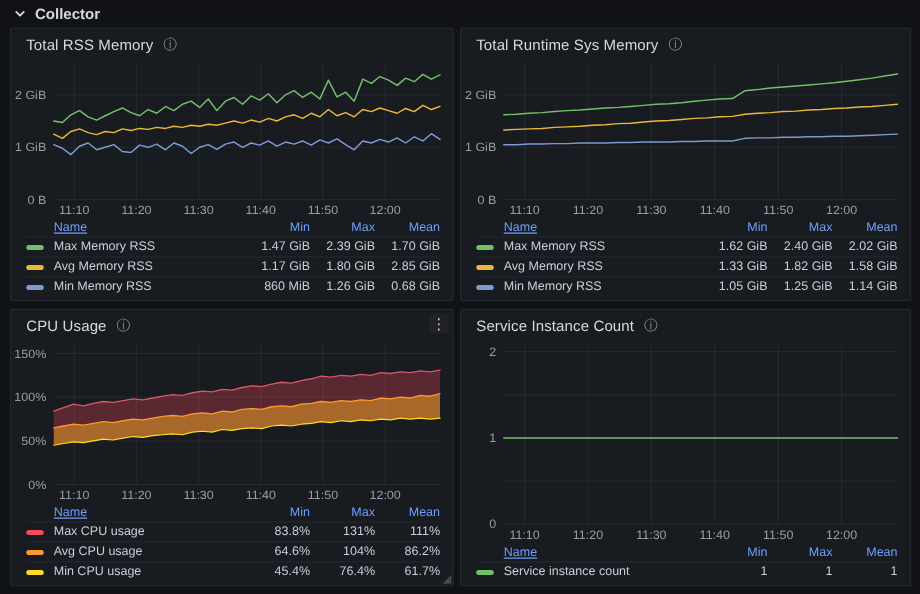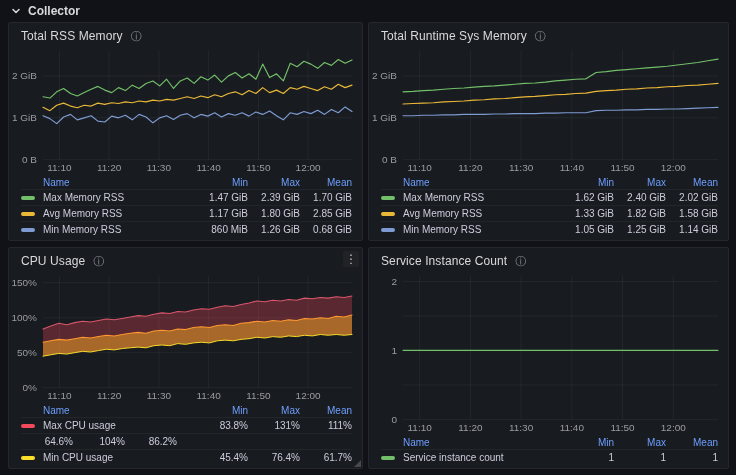--- a/index.html
+++ b/index.html
@@ -47,21 +47,21 @@
   .chart{flex:1 1 auto;width:100%;display:block;}
   .legend{
     flex:0 0 auto;
     padding:0 10px 3px 12px;
     font-size:10px;color:#ccccdc;
   }
   .legend-header{
     display:flex;align-items:center;height:14px;
     color:#6e9fff;font-weight:500;
   }
-  .legend-header .l-name{padding-left:22px;}
+  .legend-header .l-name{padding-left:22px;text-decoration:underline;}
   .legend-row{
     display:flex;align-items:center;height:15px;
     border-top:1px solid rgba(204,204,220,0.06);
   }
   .l-name{flex:1;display:flex;align-items:center;white-space:nowrap;cursor:pointer;}
   .l-col{width:52px;text-align:right;white-space:nowrap;}
   .swatch{
     display:inline-block;width:14px;height:4px;border-radius:2px;
     margin-right:8px;flex:0 0 14px;
   }
@@ -237,20 +237,21 @@
           <span class="l-col">Max</span>
           <span class="l-col">Mean</span>
         </div>
         <div class="legend-row">
           <span class="l-name"><span class="swatch" style="background: rgb(242, 73, 92);"></span>Max CPU usage</span>
           <span class="l-col">83.8%</span>
           <span class="l-col">131%</span>
           <span class="l-col">111%</span>
         </div>
         <div class="legend-row">
+          <span class="l-name"><span class="swatch" style="background: rgb(255, 152, 48);"></span>Avg CPU usage</span>
           <span class="l-col">64.6%</span>
           <span class="l-col">104%</span>
           <span class="l-col">86.2%</span>
         </div>
         <div class="legend-row">
           <span class="l-name"><span class="swatch" style="background: rgb(250, 222, 42);"></span>Min CPU usage</span>
           <span class="l-col">45.4%</span>
           <span class="l-col">76.4%</span>
           <span class="l-col">61.7%</span>
         </div>

